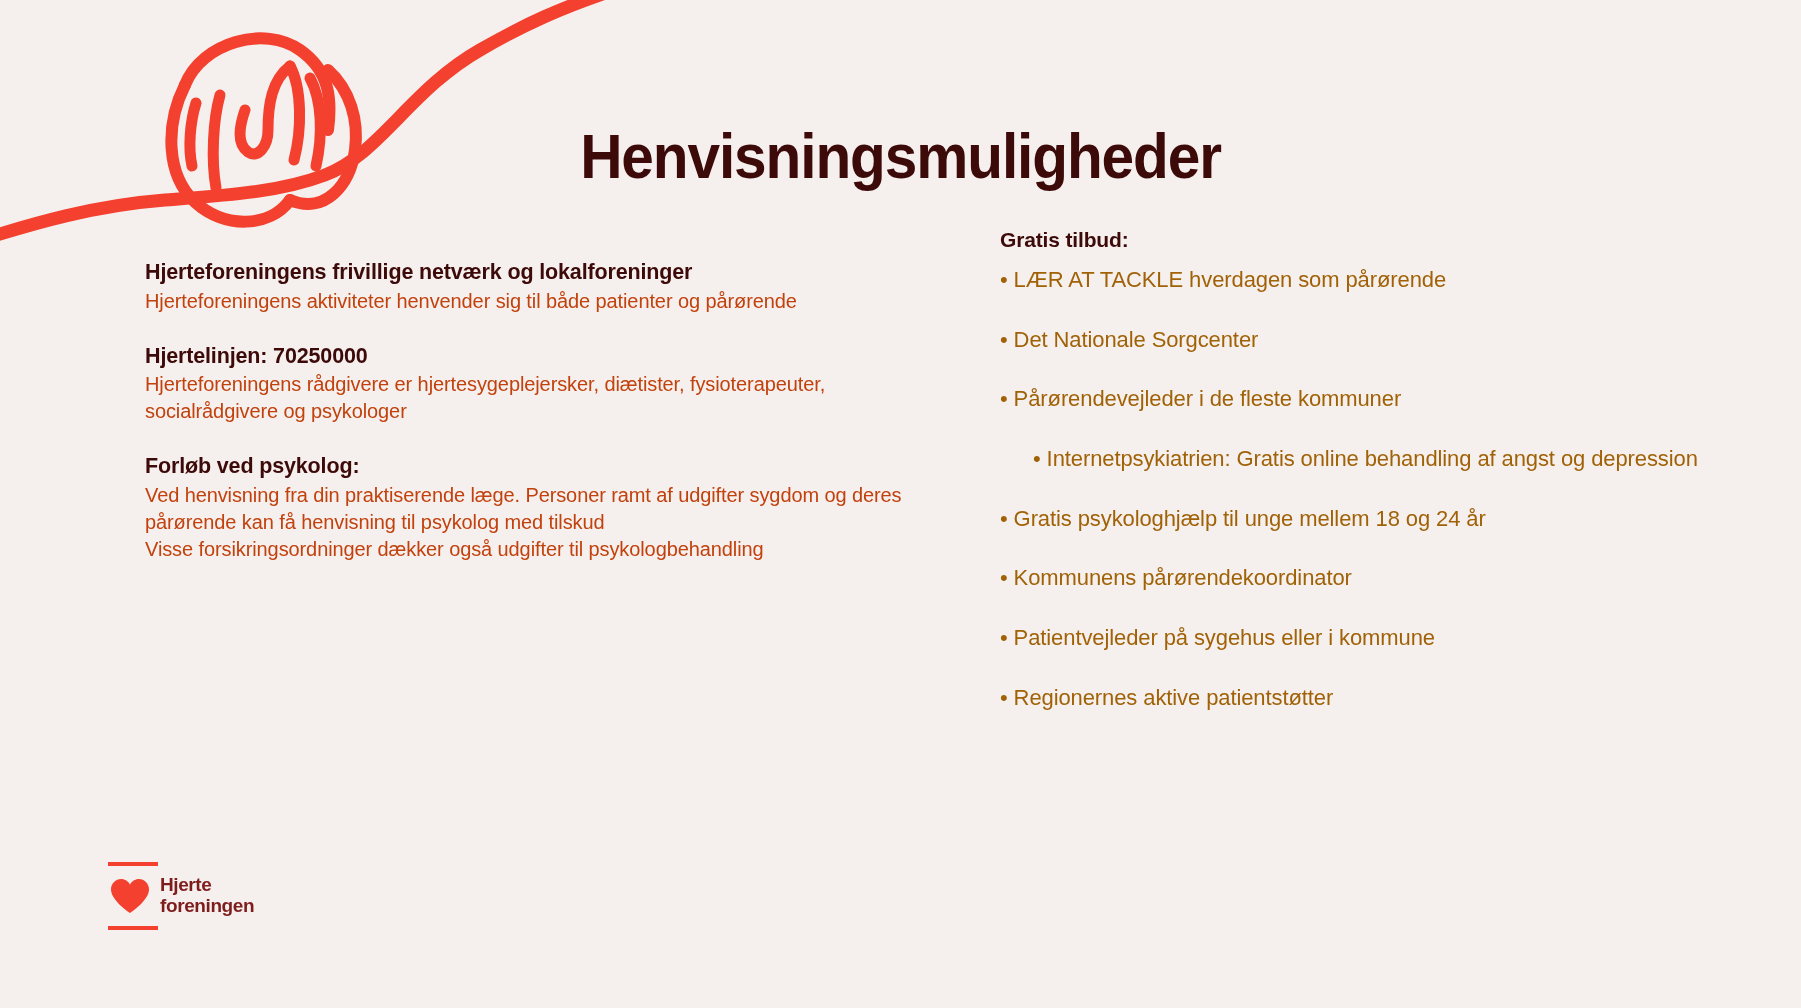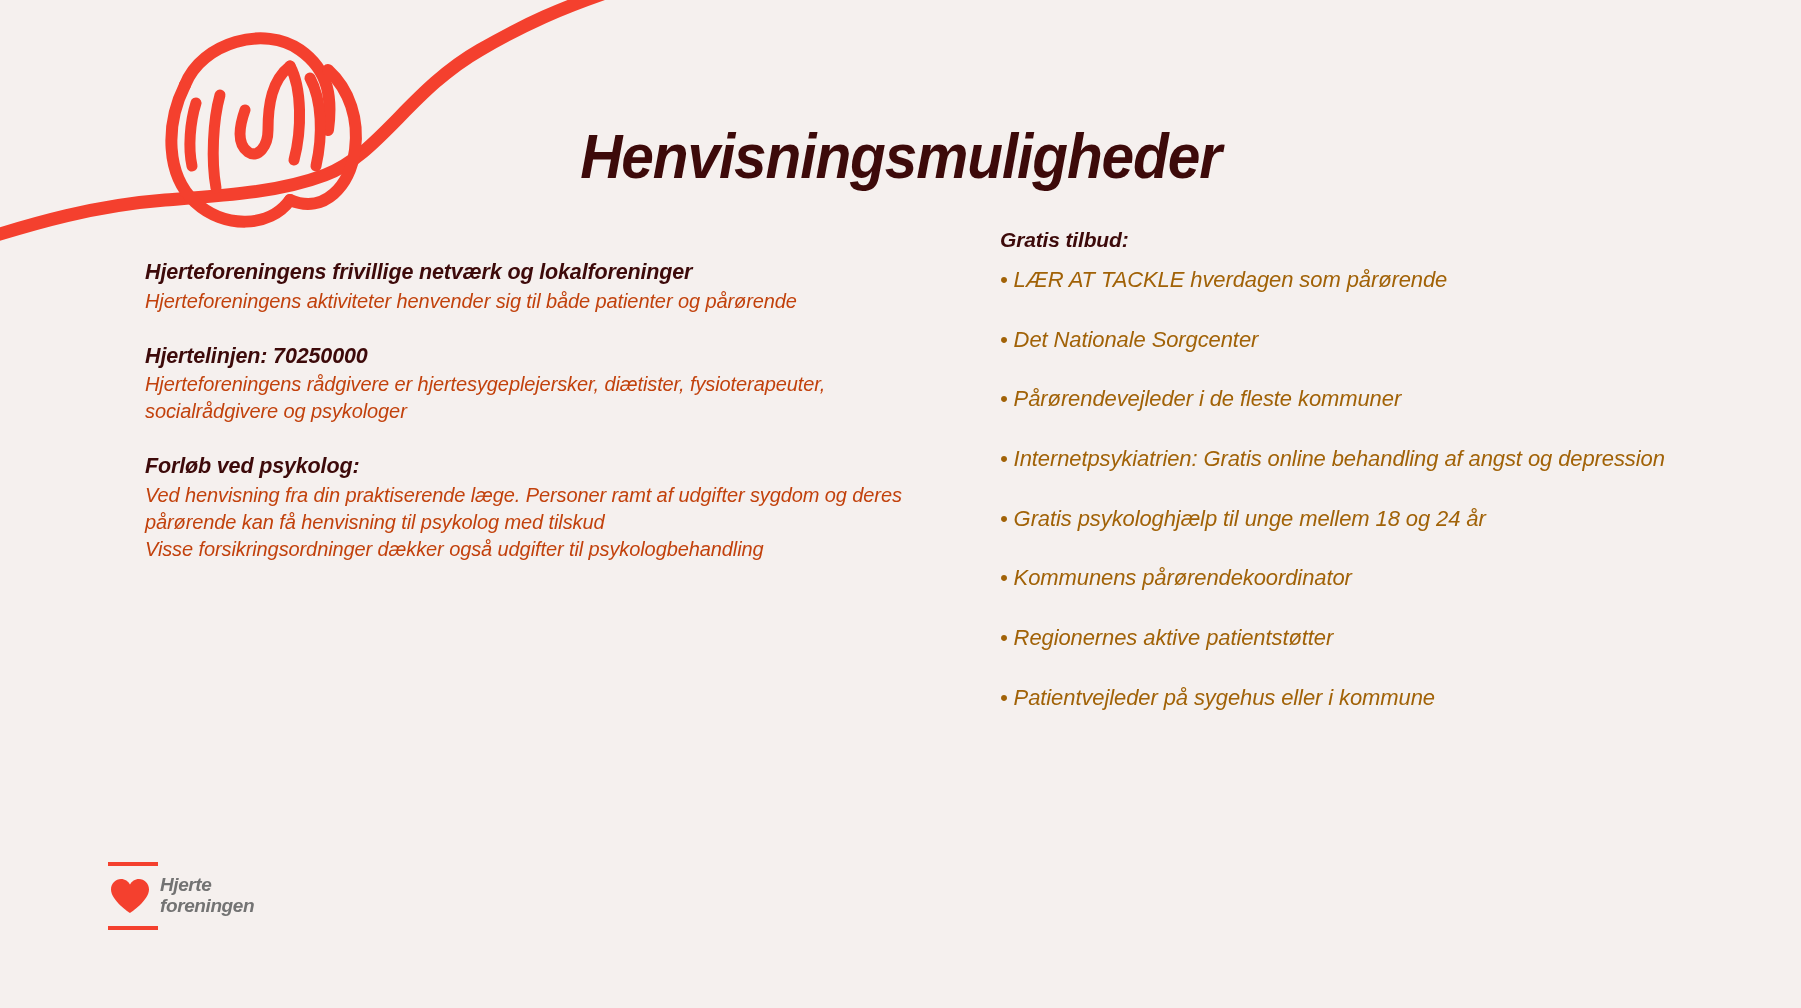--- a/index.html
+++ b/index.html
@@ -15,21 +15,20 @@
     font-family: "Liberation Sans", sans-serif;
     -webkit-font-smoothing: antialiased;
   }
 
   #slide {
     position: relative;
     width: 1801px;
     height: 1008px;
     background: #f5f0ee;
     overflow: hidden;
-    font-style: italic;
   }
 
   
   #decor-swoosh {
     position: absolute;
     left: -20px;
     top: -30px;
     width: 700px;
     height: 300px;
     pointer-events: none;
@@ -105,20 +104,21 @@
   .bullet-item {
     font-size: 22px;
     color: #a16207;
     line-height: 1.35;
     letter-spacing: -0.1px;
     margin: 0 0 30px 0;
   }
   .bullet-item.justified {
     text-align: justify;
     text-align-last: left;
+    margin-left: 33px;
   }
   .bullet-item:last-child { margin-bottom: 0; }
 
   
   #brand-logo {
     position: absolute;
     left: 108px;
     top: 862px;
     width: 190px;
     height: 68px;
@@ -140,21 +140,21 @@
     height: 36px;
   }
   #brand-logo .wordmark {
     position: absolute;
     left: 52px;
     top: 12px;
     font-family: "Liberation Sans", sans-serif;
     font-size: 19px;
     font-weight: bold;
     line-height: 1.12;
-    color: #737373;
+    color: #7f1d1d;
     letter-spacing: -0.4px;
   }
   #brand-logo .wordmark span { display: block; }
 </style>
 </head>
 <body>
 
 <div id="slide">
 
   <svg id="decor-swoosh" viewBox="0 0 700 300" fill="none" xmlns="http://www.w3.org/2000/svg" aria-hidden="true">
@@ -198,22 +198,22 @@
 
     <div id="right-column" class="column">
       <p class="heading">Gratis tilbud:</p>
 
       <p class="bullet-item">• LÆR AT TACKLE hverdagen som pårørende</p>
       <p class="bullet-item">• Det Nationale Sorgcenter</p>
       <p class="bullet-item">• Pårørendevejleder i de fleste kommuner</p>
       <p class="bullet-item justified">• Internetpsykiatrien: Gratis online behandling af angst og depression</p>
       <p class="bullet-item">• Gratis psykologhjælp til unge mellem 18 og 24 år</p>
       <p class="bullet-item">• Kommunens pårørendekoordinator</p>
+      <p class="bullet-item">• Patientvejleder på sygehus eller i kommune</p>
       <p class="bullet-item">• Regionernes aktive patientstøtter</p>
-      <p class="bullet-item">• Patientvejleder på sygehus eller i kommune</p>
     </div>
 
   </div>
 
   <div id="brand-logo">
     <div class="rule top"></div>
     <svg class="heart-icon" viewBox="0 0 40 36" xmlns="http://www.w3.org/2000/svg" aria-hidden="true">
       <path d="M20 35 C 20 35, 1 22.5, 1 11.5 C 1 5.2, 5.8 1, 11 1 C 15 1, 18.4 3.3, 20 6.6
                C 21.6 3.3, 25 1, 29 1 C 34.2 1, 39 5.2, 39 11.5 C 39 22.5, 20 35, 20 35 Z" fill="#f4402e"></path>
     </svg>

